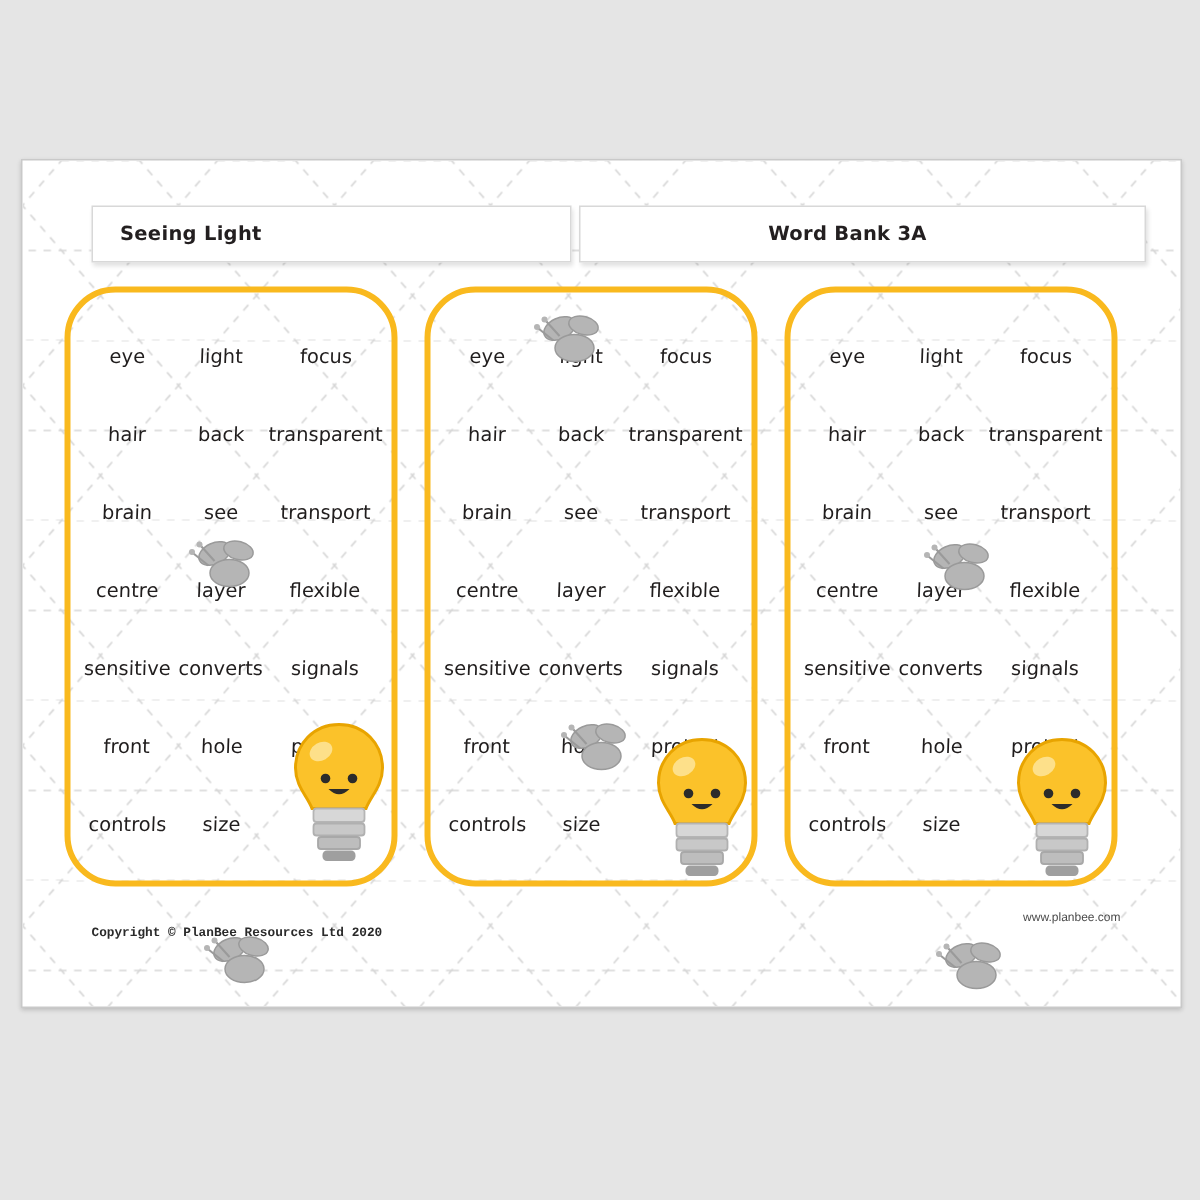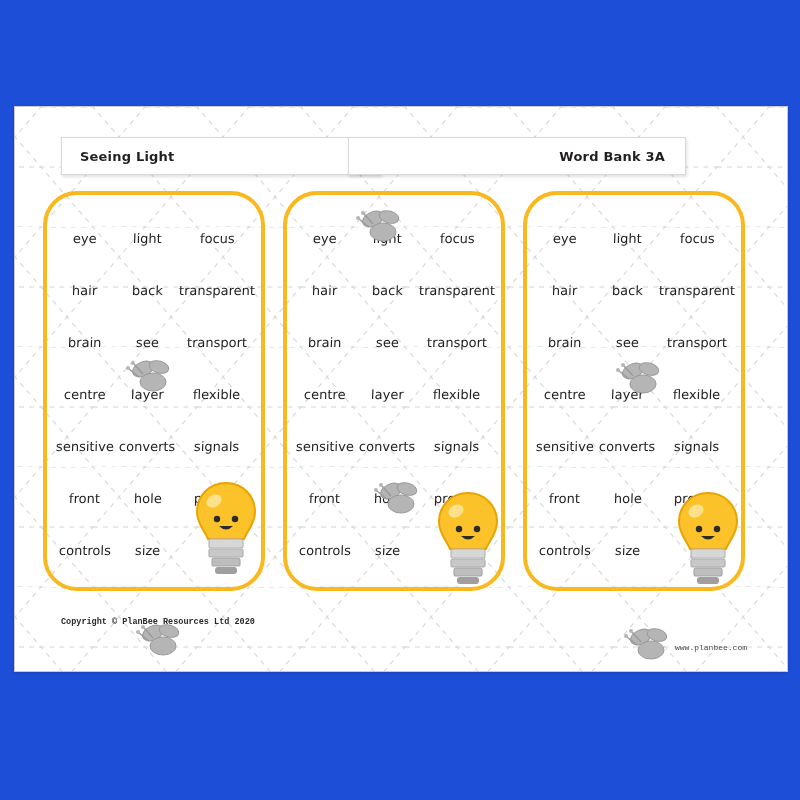--- a/index.html
+++ b/index.html
@@ -9,21 +9,21 @@
     width: 800px;
     height: 800px;
     overflow: hidden;
     font-family: "DejaVu Sans", sans-serif;
   }
 
   .page {
     position: relative;
     width: 800px;
     height: 800px;
-    background: #1d4ed8;
+    background: #e5e5e5;
   }
 
   
   .sheet {
     position: absolute;
     left: 14px;
     top: 106px;
     width: 772px;
     height: 564px;
     background: #ffffff;
@@ -52,25 +52,25 @@
     box-sizing: border-box;
   }
   .header-left {
     left: 46px;
     top: 30px;
     width: 320px;
     padding-left: 18px;
     justify-content: flex-start;
   }
   .header-right {
-    left: 333px;
+    left: 371px;
     top: 30px;
-    width: 338px;
+    width: 378px;
     padding-right: 20px;
-    justify-content: flex-end;
+    justify-content: center;
   }
   .header-text {
     font-family: "DejaVu Sans", sans-serif;
     font-size: 13px;
     font-weight: bold;
     color: #231f20;
     letter-spacing: 0.2px;
   }
 
   
@@ -122,22 +122,22 @@
     left: 46px;
     top: 510px;
     font-family: Liberation Mono, monospace;
     font-size: 8.5px;
     font-weight: bold;
     color: #2a2a2a;
   }
   .footer-right {
     position: absolute;
     right: 40px;
-    top: 536px;
-    font-family: Liberation Mono, monospace;
+    top: 500px;
+    font-family: Liberation Sans, sans-serif;
     font-size: 8px;
     color: #4a4a4a;
   }
 
   
   .bulb {
     position: absolute;
     width: 66px;
     height: 104px;
   }

